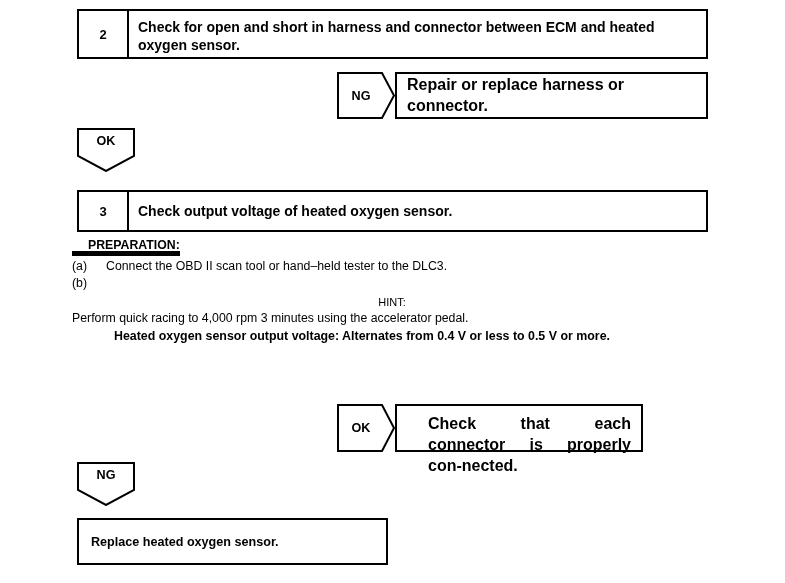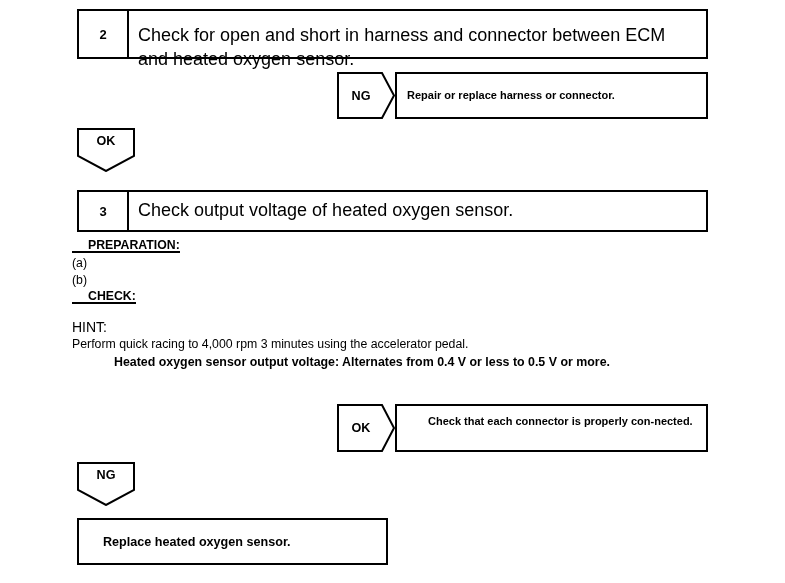--- a/index.html
+++ b/index.html
@@ -37,23 +37,23 @@
     border-right: 2px solid #000;
     box-sizing: border-box;
     display: flex;
     align-items: center;
     justify-content: center;
     font-weight: bold;
     font-size: 13px;
   }
   .step-text {
     flex: 1;
-    padding: 13px 9px 0 9px;
-    font-weight: normal;
-    font-size: 18px;
+    padding: 7px 9px 0 9px;
+    font-weight: bold;
+    font-size: 14px;
     line-height: 1.32;
     box-sizing: border-box;
   }
 
   
   .result-row {
     position: absolute;
     display: flex;
     align-items: stretch;
   }
@@ -78,21 +78,21 @@
     position: relative;
     z-index: 2;
     padding-right: 10px;
   }
   .res-box {
     border: 2px solid #000;
     background: #fff;
     box-sizing: border-box;
     padding: 8px 10px 0 10px;
     font-weight: bold;
-    font-size: 11px;
+    font-size: 16px;
     line-height: 1.3;
     text-align: justify;
     -webkit-hyphens: none;
     hyphens: none;
   }
   .res-box.single {
     display: flex;
     align-items: center;
     padding-top: 0;
     text-align: left;
@@ -123,61 +123,62 @@
   }
 
   
   .plain-box {
     position: absolute;
     border: 2px solid #000;
     background: #fff;
     box-sizing: border-box;
     display: flex;
     align-items: center;
-    padding-left: 24px;
+    padding-left: 12px;
     font-weight: bold;
     font-size: 12.6px;
   }
 
   
   .prose {
     position: absolute;
     left: 72px;
     top: 239px;
     width: 640px;
     font-size: 12.3px;
     line-height: 1.0;
   }
   .head-ul {
     font-weight: bold;
     font-size: 12.3px;
     display: inline-block;
-    border-bottom: 2px solid #000000;
+    border-bottom: 5px solid #000000;
     padding-bottom: 0px;
     margin: 0;
     padding-left: 16px;
   }
   .row-blk { margin: 0 0 4px 0; }
   .row-blk.tight { margin-bottom: 3px; }
   .para {
     margin: 0 0 5px 0;
     font-size: 12.3px;
   }
   .lettered {
     margin: 0 0 4px 0;
     font-size: 12.3px;
     display: flex;
   }
   .lettered .ltr {
     width: 34px;
     flex: none;
   }
   .plain-head {
-    margin: 16px 0 4px 0;
-    font-size: 14px;
+    margin: 8px 0 4px 0;
+    font-size: 11px;
+    text-align: center;
   }
   .ok-spec {
     margin: 6px 0 15px 42px;
     font-weight: bold;
     font-size: 12.4px;
   }
 </style>
 </head>
 <body>
 
@@ -213,47 +214,45 @@
   </div>
 
   <div class="prose">
 
     <div class="row-blk">
       <span class="head-ul">PREPARATION:</span>
     </div>
 
     <div class="lettered">
       <span class="ltr">(a)</span>
+      <span>Connect the OBD II scan tool or hand–held tester to the DLC3.</span>
     </div>
 
     <div class="lettered">
       <span class="ltr">(b)</span>
     </div>
 
-    <div class="row-blk tight">
-      <span class="head-ul">CHECK:</span>
-    </div>
 
 
     <div class="plain-head">HINT:</div>
 
     <div class="para">Perform quick racing to 4,000 rpm 3 minutes using the accelerator pedal.</div>
 
 
     <div class="ok-spec">Heated oxygen sensor output voltage: Alternates from 0.4 V or less to 0.5 V or more.</div>
   </div>
 
   <div class="result-row" style="left:337px; top:404px; width:371px; height:48px;">
     <div class="res-tag">
       <svg class="tag-svg" viewBox="0 0 58 48" preserveAspectRatio="none">
         <path d="M1,1 L45,1 L57,24 L45,47 L1,47 Z" fill="#ffffff" stroke="#000000" stroke-width="2" stroke-linejoin="miter"></path>
       </svg>
       <span class="tag-label">OK</span>
     </div>
-    <div class="res-box" style="width:313px;padding-left:31px;">
+    <div class="res-box" style="width:248px;padding-left:31px;">
       <span>Check that each connector is properly con-­nected.</span>
     </div>
   </div>
 
   <div class="pent" style="left:77px; top:462px;">
     <svg viewBox="0 0 58 44" preserveAspectRatio="none">
       <path d="M1,1 L57,1 L57,28 L29,43 L1,28 Z" fill="#ffffff" stroke="#000000" stroke-width="2" stroke-linejoin="miter"></path>
     </svg>
     <div class="pent-label">NG</div>
   </div>

